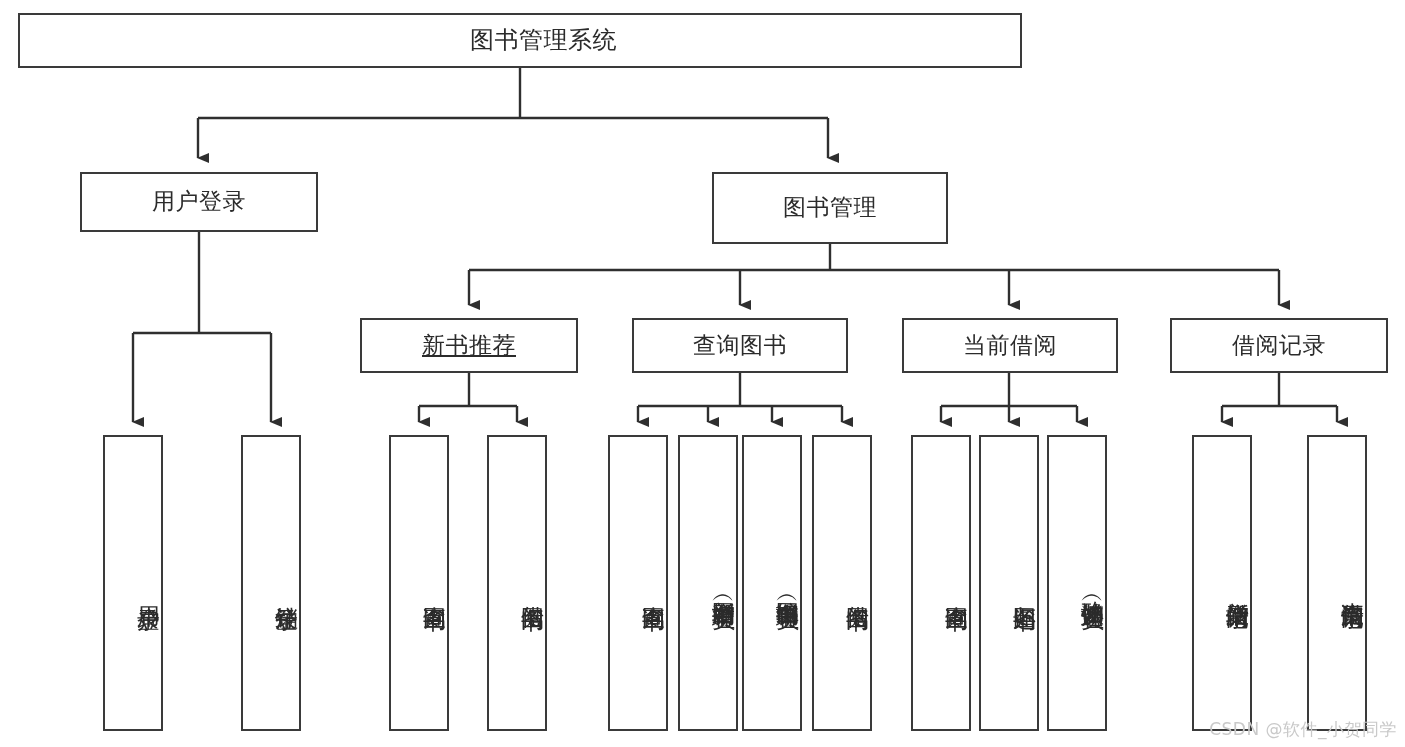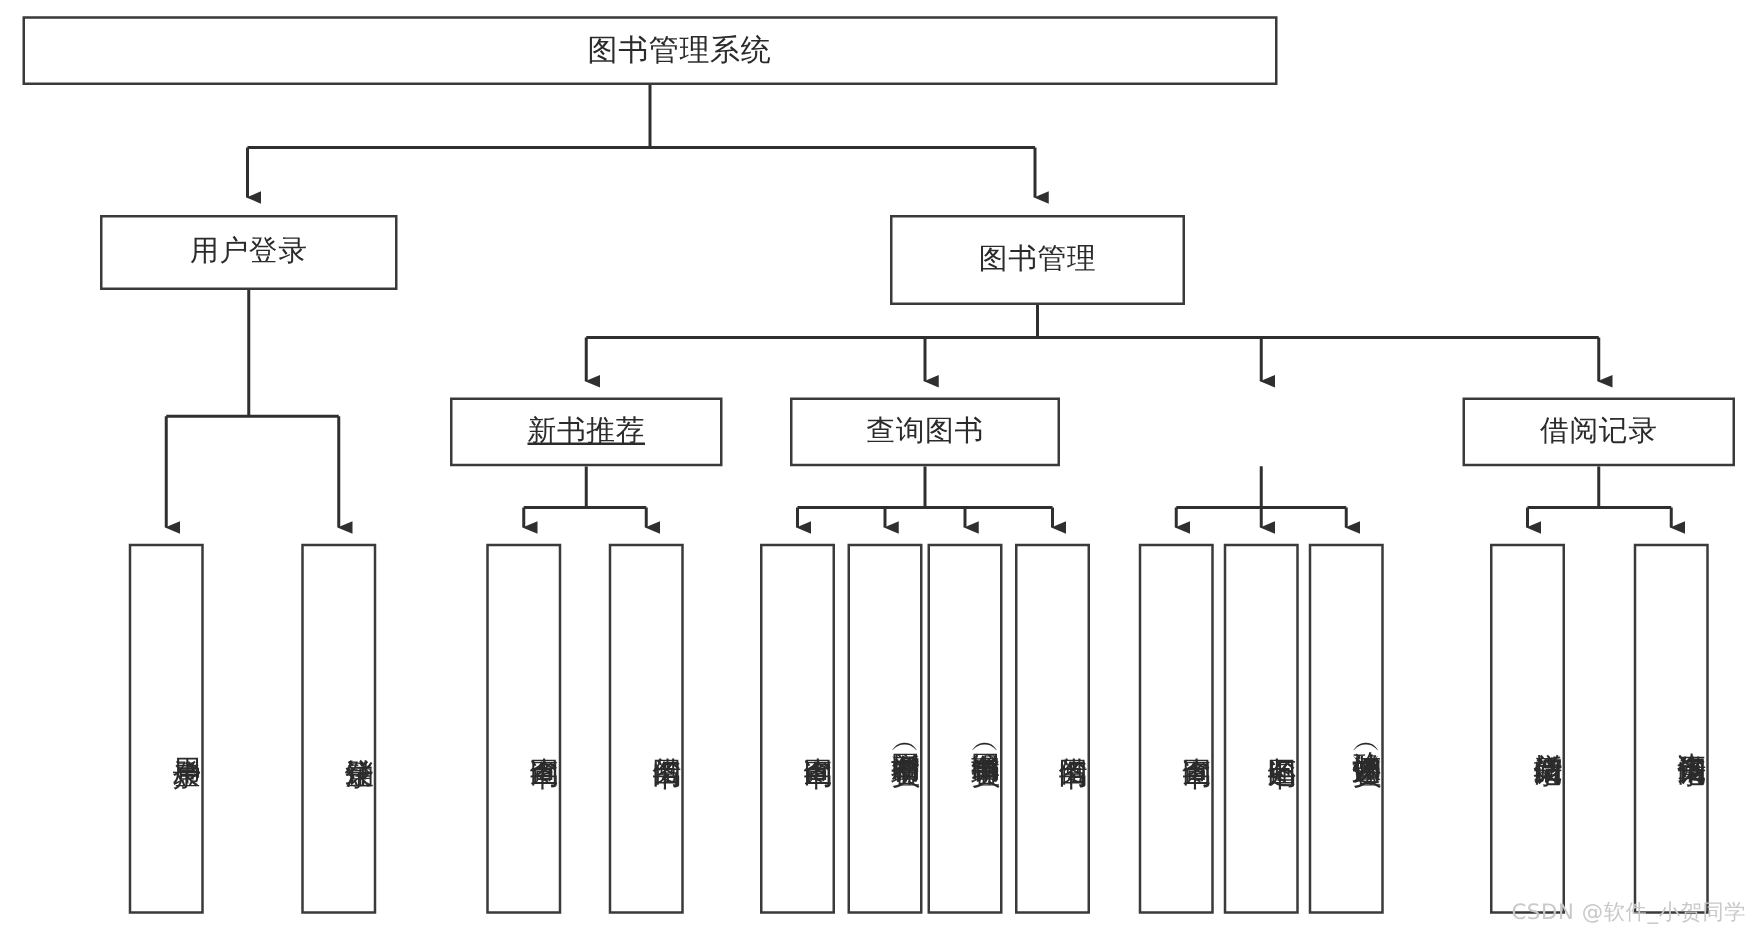--- a/index.html
+++ b/index.html
@@ -127,20 +127,21 @@
   <div class="node node-h root-node" style="left:18px; top:13px; width:1004px; height:55px;padding-left:47px;">图书管理系统</div>
 
   <div class="node node-h" style="left:80px; top:172px; width:238px; height:60px;">用户登录</div>
 
   <div class="node node-h" style="left:712px; top:172px; width:236px; height:72px;">图书管理</div>
 
   <div class="node node-h" style="left:360px; top:318px; width:218px; height:55px;text-decoration:underline;">新书推荐</div>
 
   <div class="node node-h" style="left:632px; top:318px; width:216px; height:55px;">查询图书</div>
 
+  <div class="node node-h" style="left:902px; top:318px; width:216px; height:55px;">当前借阅</div>
 
   <div class="node node-h" style="left:1170px; top:318px; width:218px; height:55px;">借阅记录</div>
 
   <div class="node node-v" style="left:103px; top:435px; width:60px; height:296px;">用户登录</div>
 
   <div class="node node-v" style="left:241px; top:435px; width:60px; height:296px;">注销登录</div>
 
   <div class="node node-v" style="left:389px; top:435px; width:60px; height:296px;">查询图书</div>
 
   <div class="node node-v" style="left:487px; top:435px; width:60px; height:296px;">借阅图书</div>

